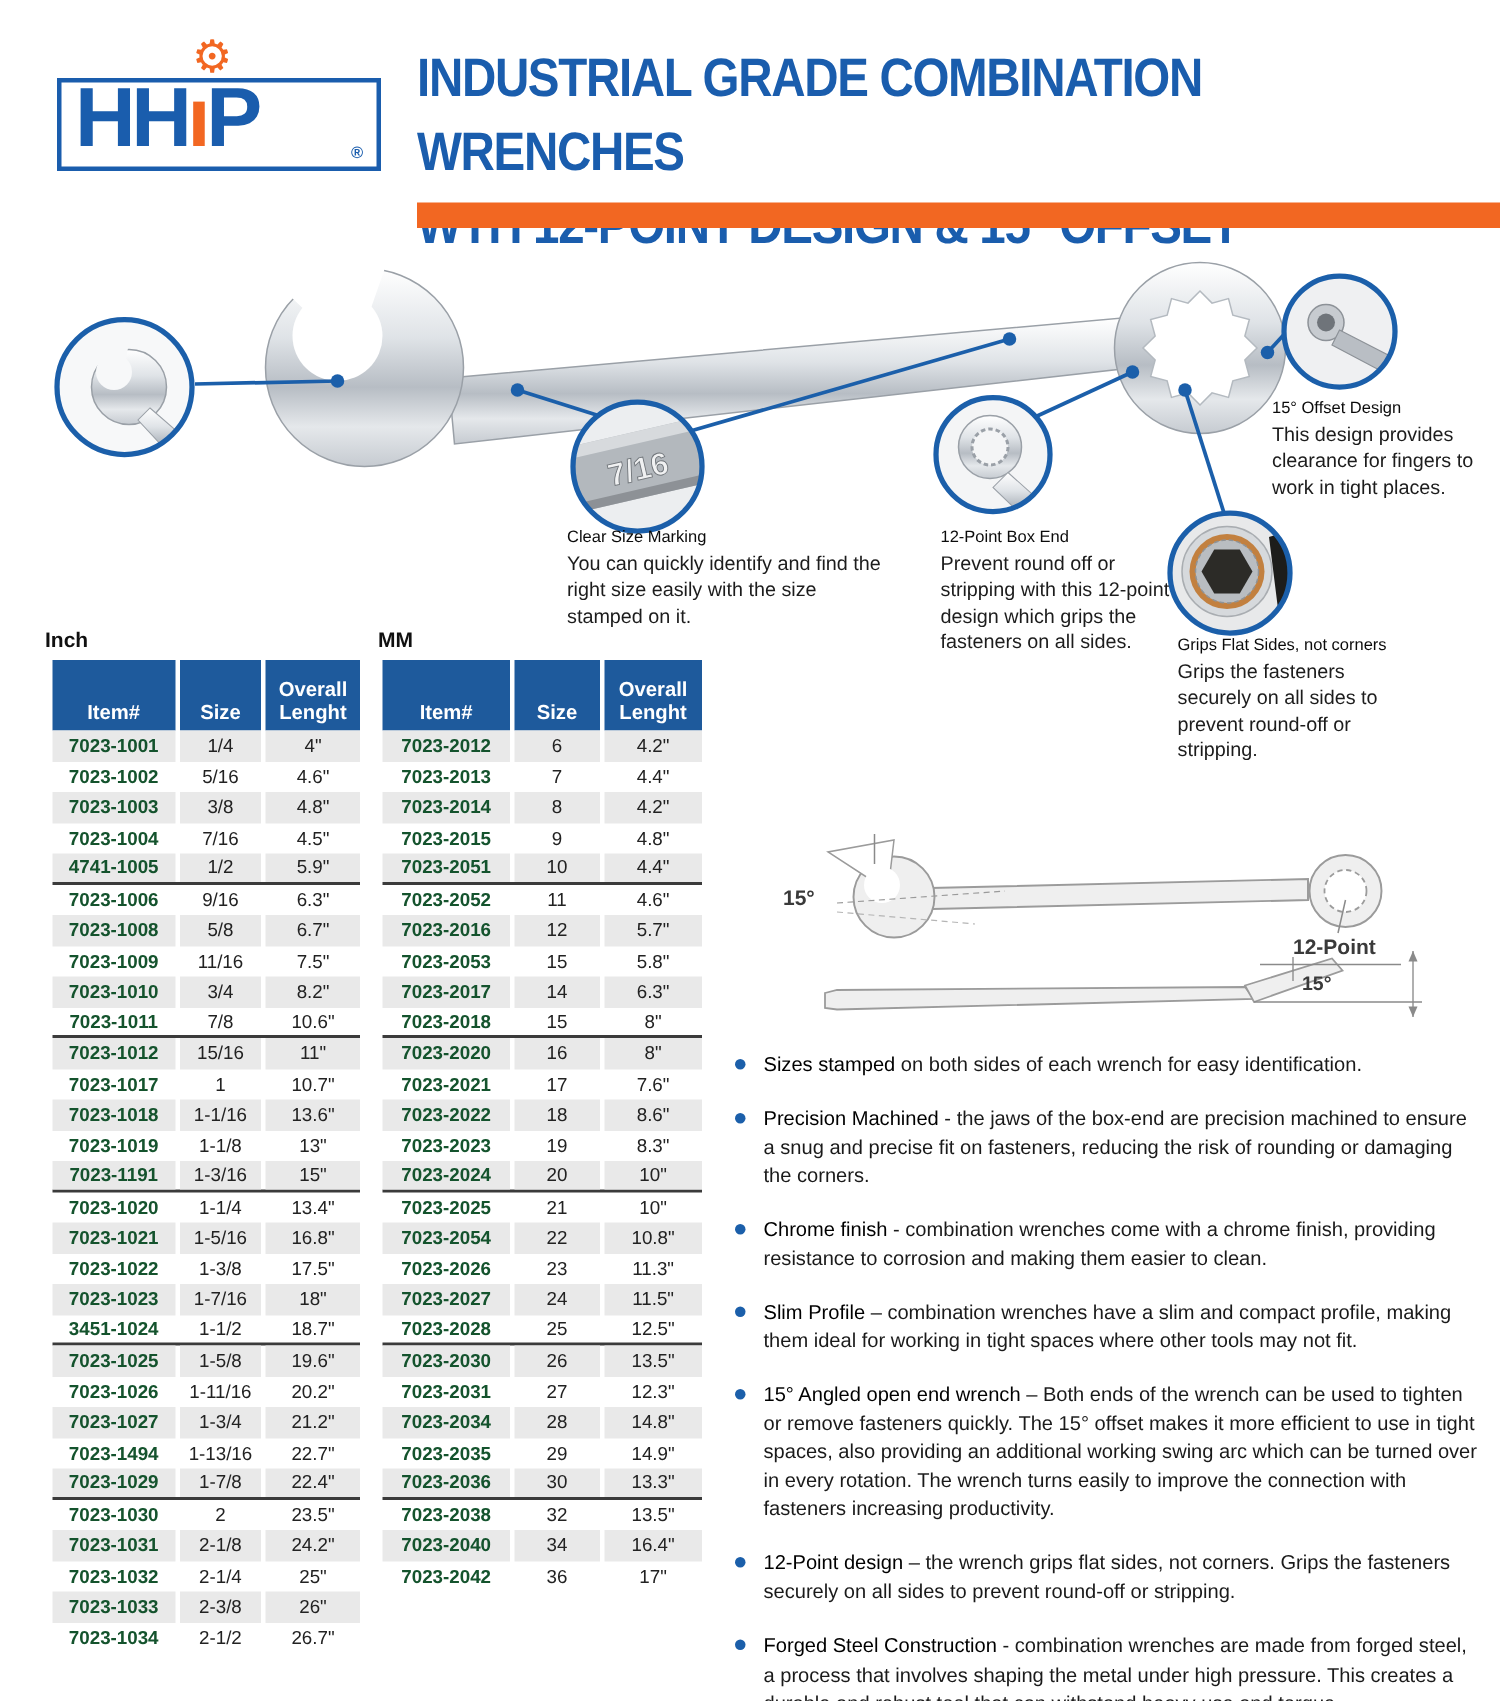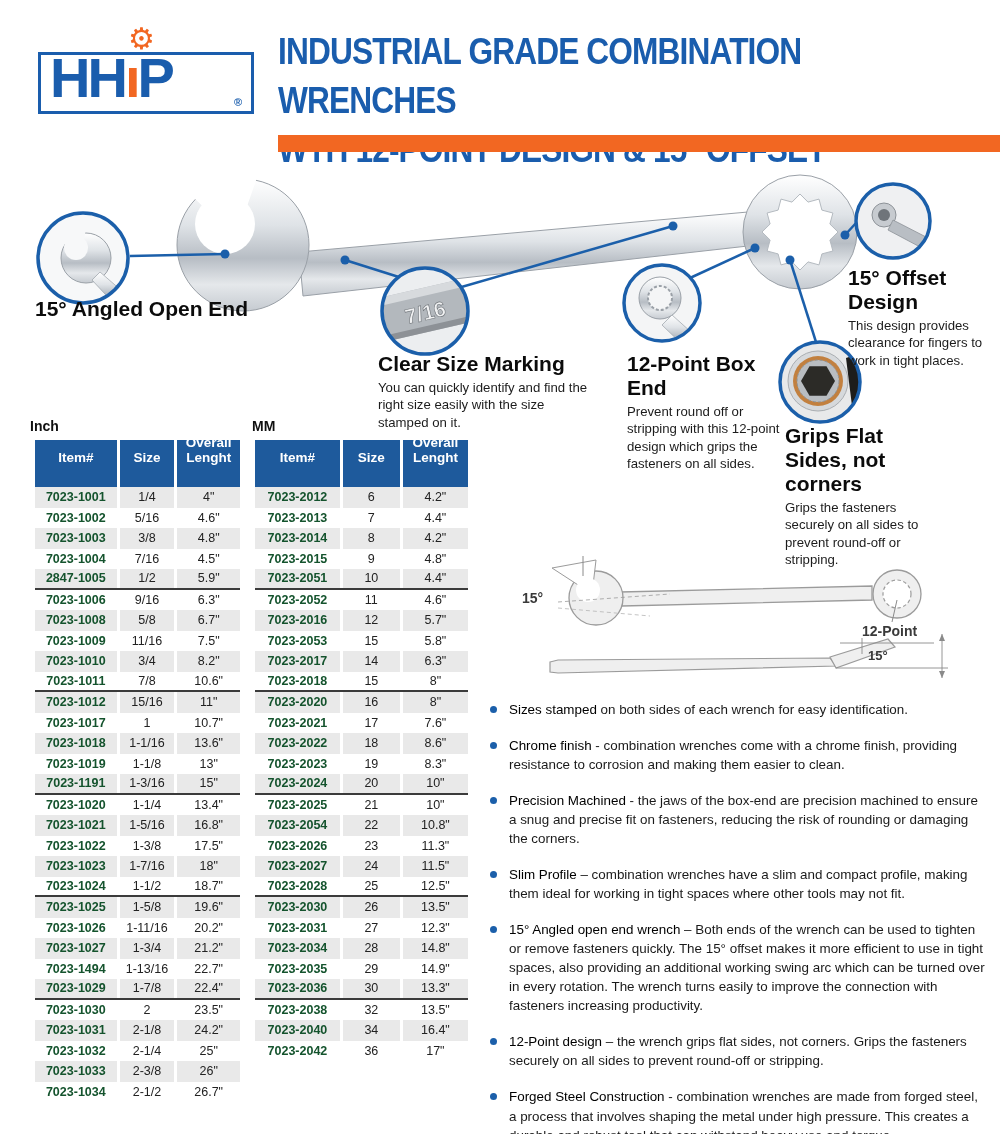--- a/index.html
+++ b/index.html
@@ -11,37 +11,37 @@
   .logo-box{left:38px;top:52px;width:216px;height:62px;border:3px solid #1A5DAD}
   .logo-letters{left:50px;top:50px;font-size:56px;font-weight:bold;letter-spacing:-3px;color:#1A5DAD;line-height:1}
   .logo-i{color:#F26722}
   .logo-gear{left:128px;top:24px;font-size:30px;line-height:1;color:#F26722;font-family:"DejaVu Sans",sans-serif}
   .logo-reg{left:234px;top:96px;font-size:11px;color:#1A5DAD;font-weight:bold}
   .title{left:278px;top:27px;width:790px;color:#1A5DAD;font-weight:bold;font-size:36px;line-height:49px;letter-spacing:-1px;transform:scaleX(.88);transform-origin:left top}
   .orange-bar{left:278px;top:135px;width:722px;height:17px;background:#F26722}
 
   
   .co{color:#1c1c1c}
-  .co-title{font-weight:bold;font-size:21px;color:#0b0b0b;margin-bottom:3px}
+  .co-title{font-weight:normal;font-size:11px;color:#0b0b0b;margin-bottom:3px}
   .co-body{font-size:13.2px;line-height:1.32}
   #co-open{left:35px;top:297px;width:332px}
   #co-size{left:378px;top:352px;width:212px}
   #co-box{left:627px;top:352px;width:154px}
   #co-offset{left:848px;top:266px;width:144px}
   #co-grips{left:785px;top:424px;width:154px}
 
   
   .tbl-label{font-weight:bold;font-size:14px;color:#101010}
   #inch-label{left:30px;top:418px}
   #mm-label{left:252px;top:418px}
   .table{display:flex;flex-direction:column}
   #inch-table{left:35px;top:440px;width:205px}
   #mm-table{left:255px;top:440px;width:213px}
   .thead{display:flex;gap:3px;height:47px}
-  .th{background:#1E5A9C;color:#fff;font-weight:bold;font-size:13.5px;line-height:1.12;display:flex;align-items:flex-end;justify-content:center;text-align:center;padding-bottom:22px}
+  .th{background:#1E5A9C;color:#fff;font-weight:bold;font-size:13.5px;line-height:1.12;display:flex;align-items:flex-end;justify-content:center;text-align:center;padding-bottom:5px}
   .c0{width:41%}.c1{width:27.5%}.c2{width:31.5%}
   .trow{display:flex;gap:3px;height:20.5px;flex:none}
   .trow.sep{border-bottom:2px solid #3b3b3b}
   .tcell{display:flex;align-items:center;justify-content:center;font-size:12.5px;color:#222;white-space:nowrap}
   .tcell.c0{font-weight:bold;color:#14532d}
   .trow.stripe .tcell{background:#E9E9E9}
 
   
   #features-list{left:488px;top:700px;width:500px}
   .feat{display:flex;margin-bottom:17px}
@@ -159,21 +159,20 @@
     <circle cx="818" cy="221" r="30" fill="#d6d9dc" stroke="#a9adb1"></circle>
     <circle cx="818" cy="221" r="25" fill="#c2803f"></circle>
     <circle cx="818" cy="221" r="21" fill="#b9bdc1" stroke="#8f9397" stroke-dasharray="3 2"></circle>
     <polygon points="835,221 826.5,235.7 809.5,235.7 801,221 809.5,206.3 826.5,206.3" fill="#2c2b27"></polygon>
     <polygon points="846,198 858,194 864,242 852,246" fill="#1d1d1b"></polygon>
   </g>
   <circle cx="820" cy="222" r="40" fill="none" stroke="#1B5FAA" stroke-width="3.5"></circle>
 </svg>
 
 <div class="abs co" id="co-open">
-  <div class="co-title">15° Angled Open End</div>
 </div>
 <div class="abs co" id="co-size">
   <div class="co-title">Clear Size Marking</div>
   <div class="co-body">You can quickly identify and find the right size easily with the size stamped on it.</div>
 </div>
 <div class="abs co" id="co-box">
   <div class="co-title">12-Point Box End</div>
   <div class="co-body">Prevent round off or stripping with this 12-point design which grips the fasteners on all sides.</div>
 </div>
 <div class="abs co" id="co-offset">
@@ -207,21 +206,21 @@
         <div class="tcell c0">7023-1003</div>
         <div class="tcell c1">3/8</div>
         <div class="tcell c2">4.8"</div>
       </div>
       <div class="trow">
         <div class="tcell c0">7023-1004</div>
         <div class="tcell c1">7/16</div>
         <div class="tcell c2">4.5"</div>
       </div>
       <div class="trow stripe sep">
-        <div class="tcell c0">2847-1005</div>
+        <div class="tcell c0">4741-1005</div>
         <div class="tcell c1">1/2</div>
         <div class="tcell c2">5.9"</div>
       </div>
       <div class="trow">
         <div class="tcell c0">7023-1006</div>
         <div class="tcell c1">9/16</div>
         <div class="tcell c2">6.3"</div>
       </div>
       <div class="trow stripe">
         <div class="tcell c0">7023-1008</div>
@@ -282,21 +281,21 @@
         <div class="tcell c0">7023-1022</div>
         <div class="tcell c1">1-3/8</div>
         <div class="tcell c2">17.5"</div>
       </div>
       <div class="trow stripe">
         <div class="tcell c0">7023-1023</div>
         <div class="tcell c1">1-7/16</div>
         <div class="tcell c2">18"</div>
       </div>
       <div class="trow sep">
-        <div class="tcell c0">7023-1024</div>
+        <div class="tcell c0">3451-1024</div>
         <div class="tcell c1">1-1/2</div>
         <div class="tcell c2">18.7"</div>
       </div>
       <div class="trow stripe">
         <div class="tcell c0">7023-1025</div>
         <div class="tcell c1">1-5/8</div>
         <div class="tcell c2">19.6"</div>
       </div>
       <div class="trow">
         <div class="tcell c0">7023-1026</div>
@@ -527,28 +526,28 @@
   <text x="368" y="110" class="dg-label" style="font-size:13px">15°</text>
 </svg>
 
 <div class="abs" id="features-list">
     <div class="feat">
       <span class="fdot"></span>
       <span class="ftext"><span class="fb">Sizes stamped</span> on both sides of each wrench for easy identification.</span>
     </div>
     <div class="feat">
       <span class="fdot"></span>
+      <span class="ftext"><span class="fb">Precision Machined</span> - the jaws of the box-end are precision machined to ensure a snug and precise fit on fasteners, reducing the risk of rounding or damaging the corners.</span>
+    </div>
+    <div class="feat">
+      <span class="fdot"></span>
       <span class="ftext"><span class="fb">Chrome finish</span> - combination wrenches come with a chrome finish, providing resistance to corrosion and making them easier to clean.</span>
     </div>
     <div class="feat">
       <span class="fdot"></span>
-      <span class="ftext"><span class="fb">Precision Machined</span> - the jaws of the box-end are precision machined to ensure a snug and precise fit on fasteners, reducing the risk of rounding or damaging the corners.</span>
-    </div>
-    <div class="feat">
-      <span class="fdot"></span>
       <span class="ftext"><span class="fb">Slim Profile</span> – combination wrenches have a slim and compact profile, making them ideal for working in tight spaces where other tools may not fit.</span>
     </div>
     <div class="feat">
       <span class="fdot"></span>
       <span class="ftext"><span class="fb">15° Angled open end wrench</span> – Both ends of the wrench can be used to tighten or remove fasteners quickly.  The 15° offset makes it more efficient to use in tight spaces, also providing an additional working swing arc which can be turned over in every rotation.  The wrench turns easily to improve the connection with fasteners increasing productivity.</span>
     </div>
     <div class="feat">
       <span class="fdot"></span>
       <span class="ftext"><span class="fb">12-Point design</span> – the wrench grips flat sides, not corners.  Grips the fasteners securely on all sides to prevent round-off or stripping.</span>
     </div>

